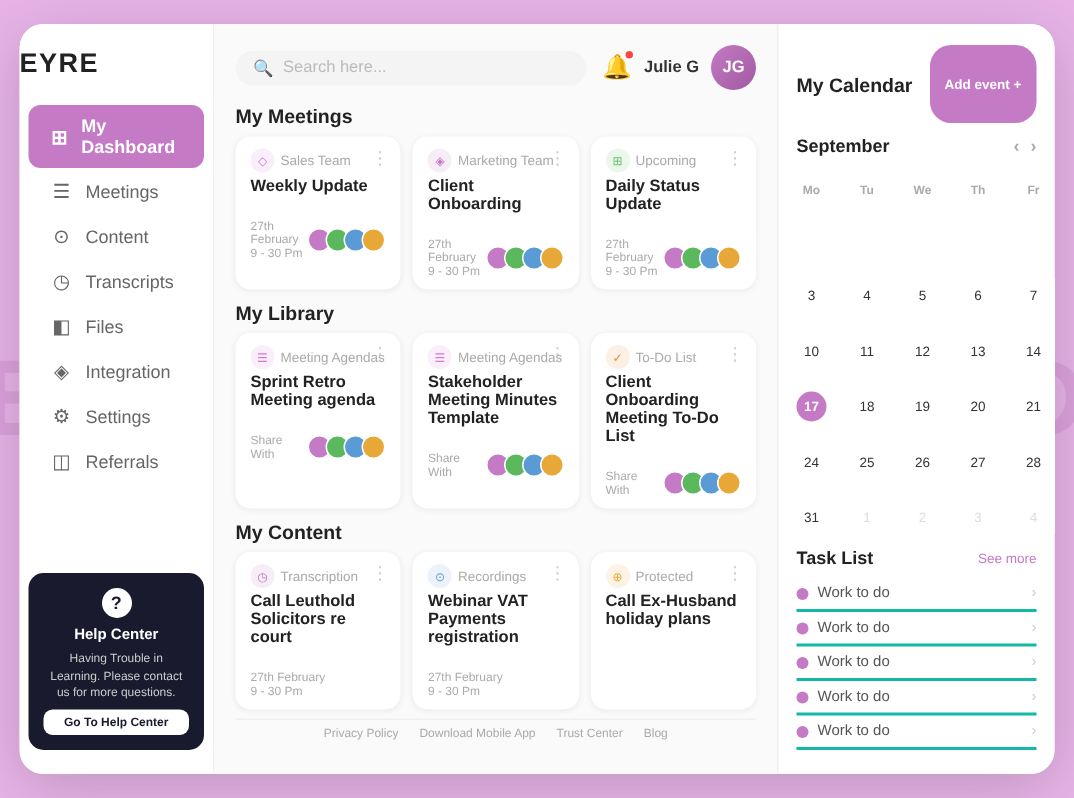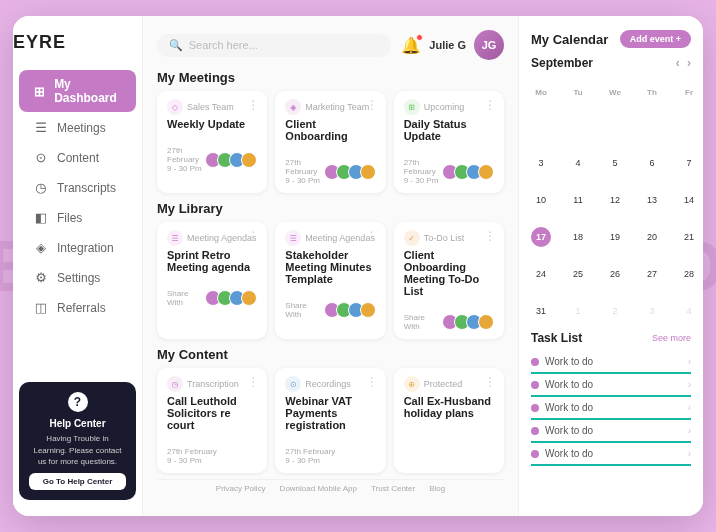--- a/index.html
+++ b/index.html
@@ -261,21 +261,21 @@
       align-items: center;
       justify-content: space-between;
       margin-bottom: 8px;
     }
     .cal-title { font-size: 13px; font-weight: 700; color: #222; }
     .add-event-btn {
       background: #c47ac4;
       color: #fff;
       border: none;
       border-radius: 14px;
-      padding: 4px 10px;
+      padding: 21px 10px;
       font-size: 9px;
       font-weight: 600;
       cursor: pointer;
       display: flex;
       align-items: center;
       gap: 3px;
     }
     .cal-month {
       font-size: 12px;
       font-weight: 700;

